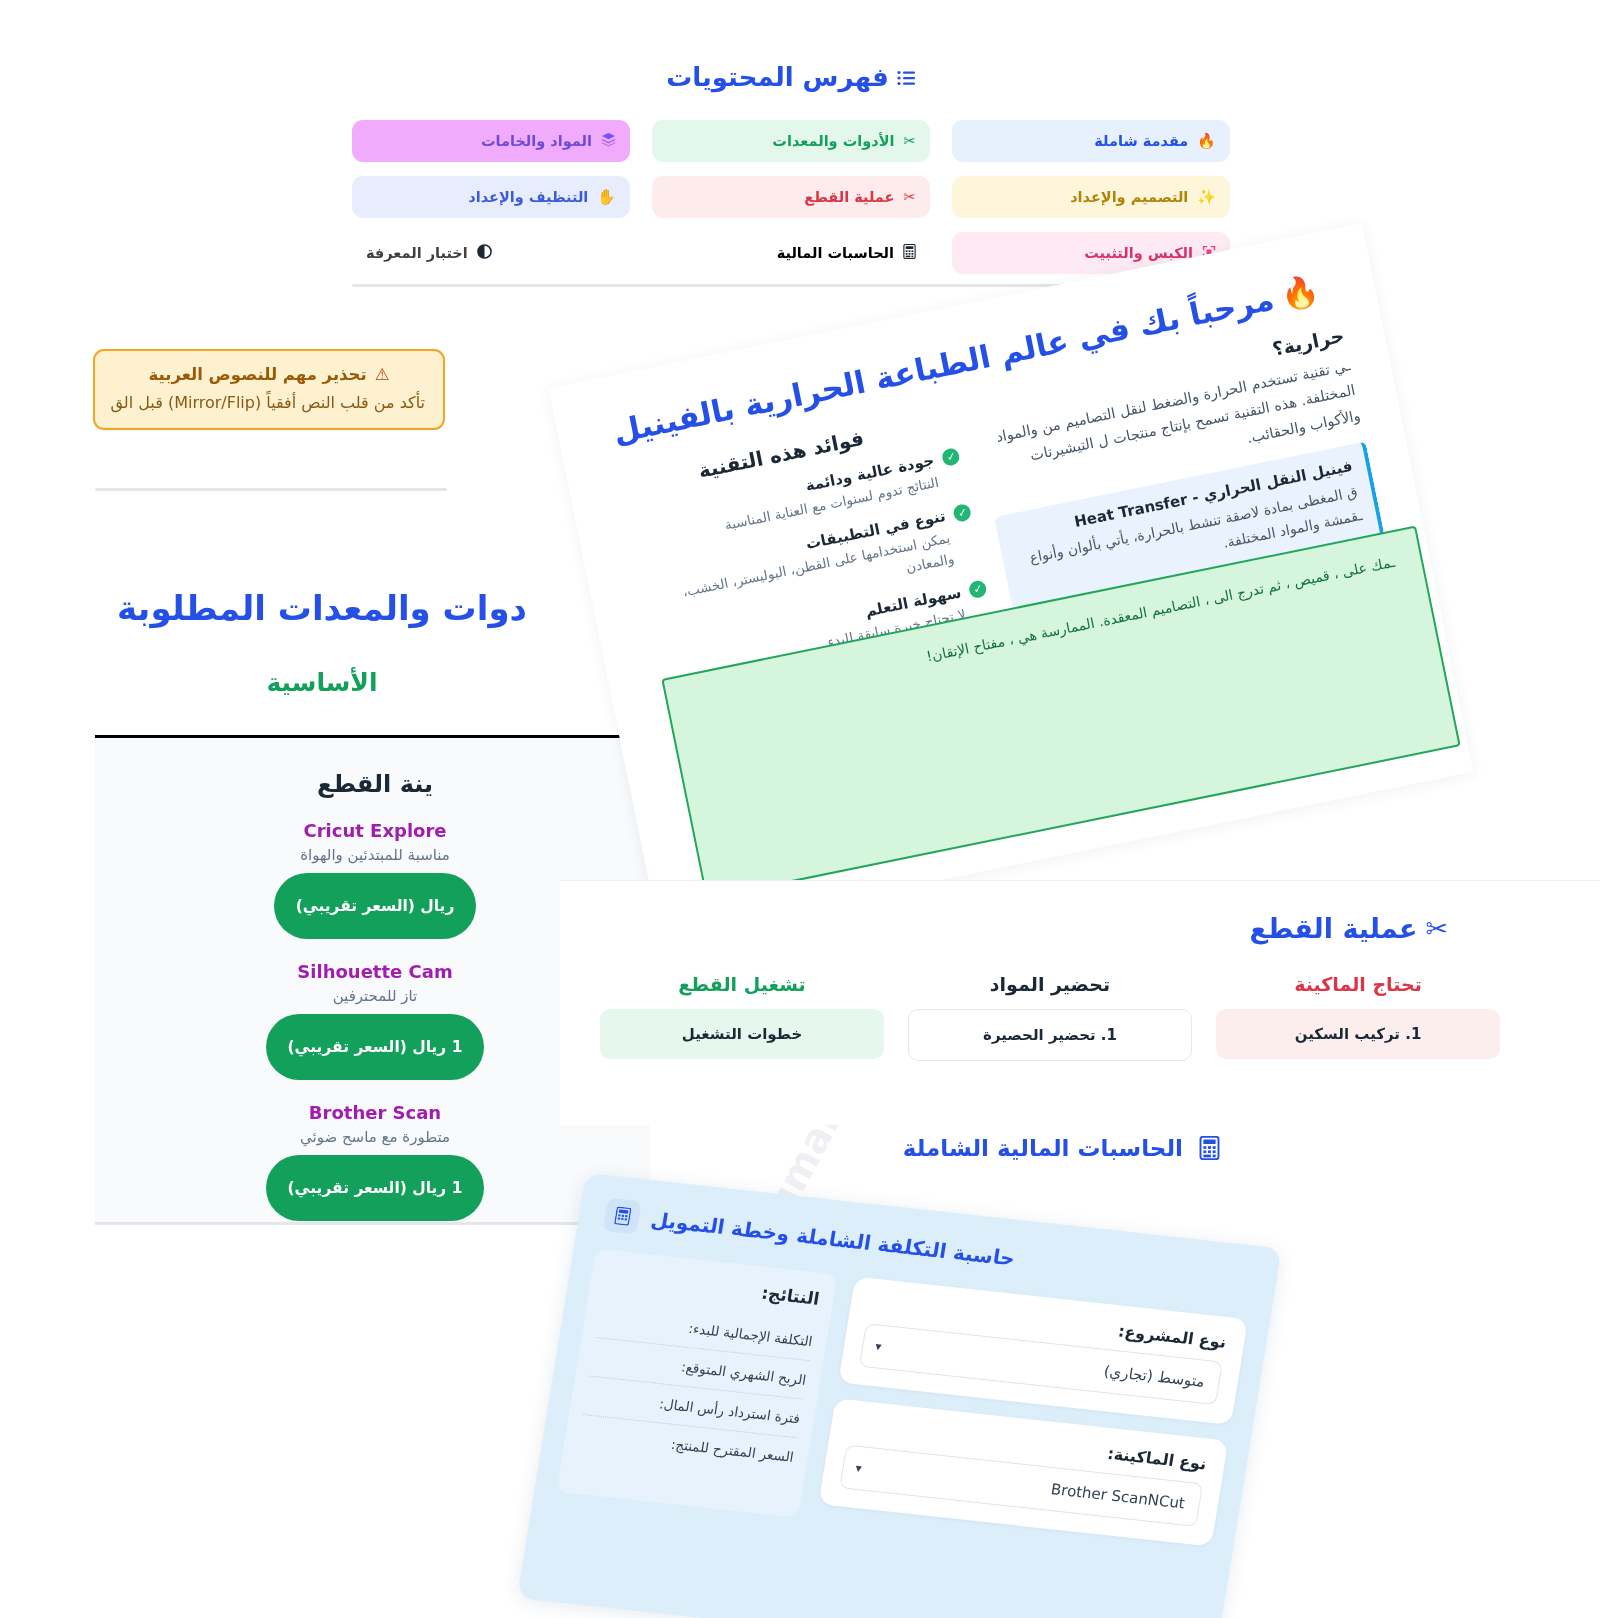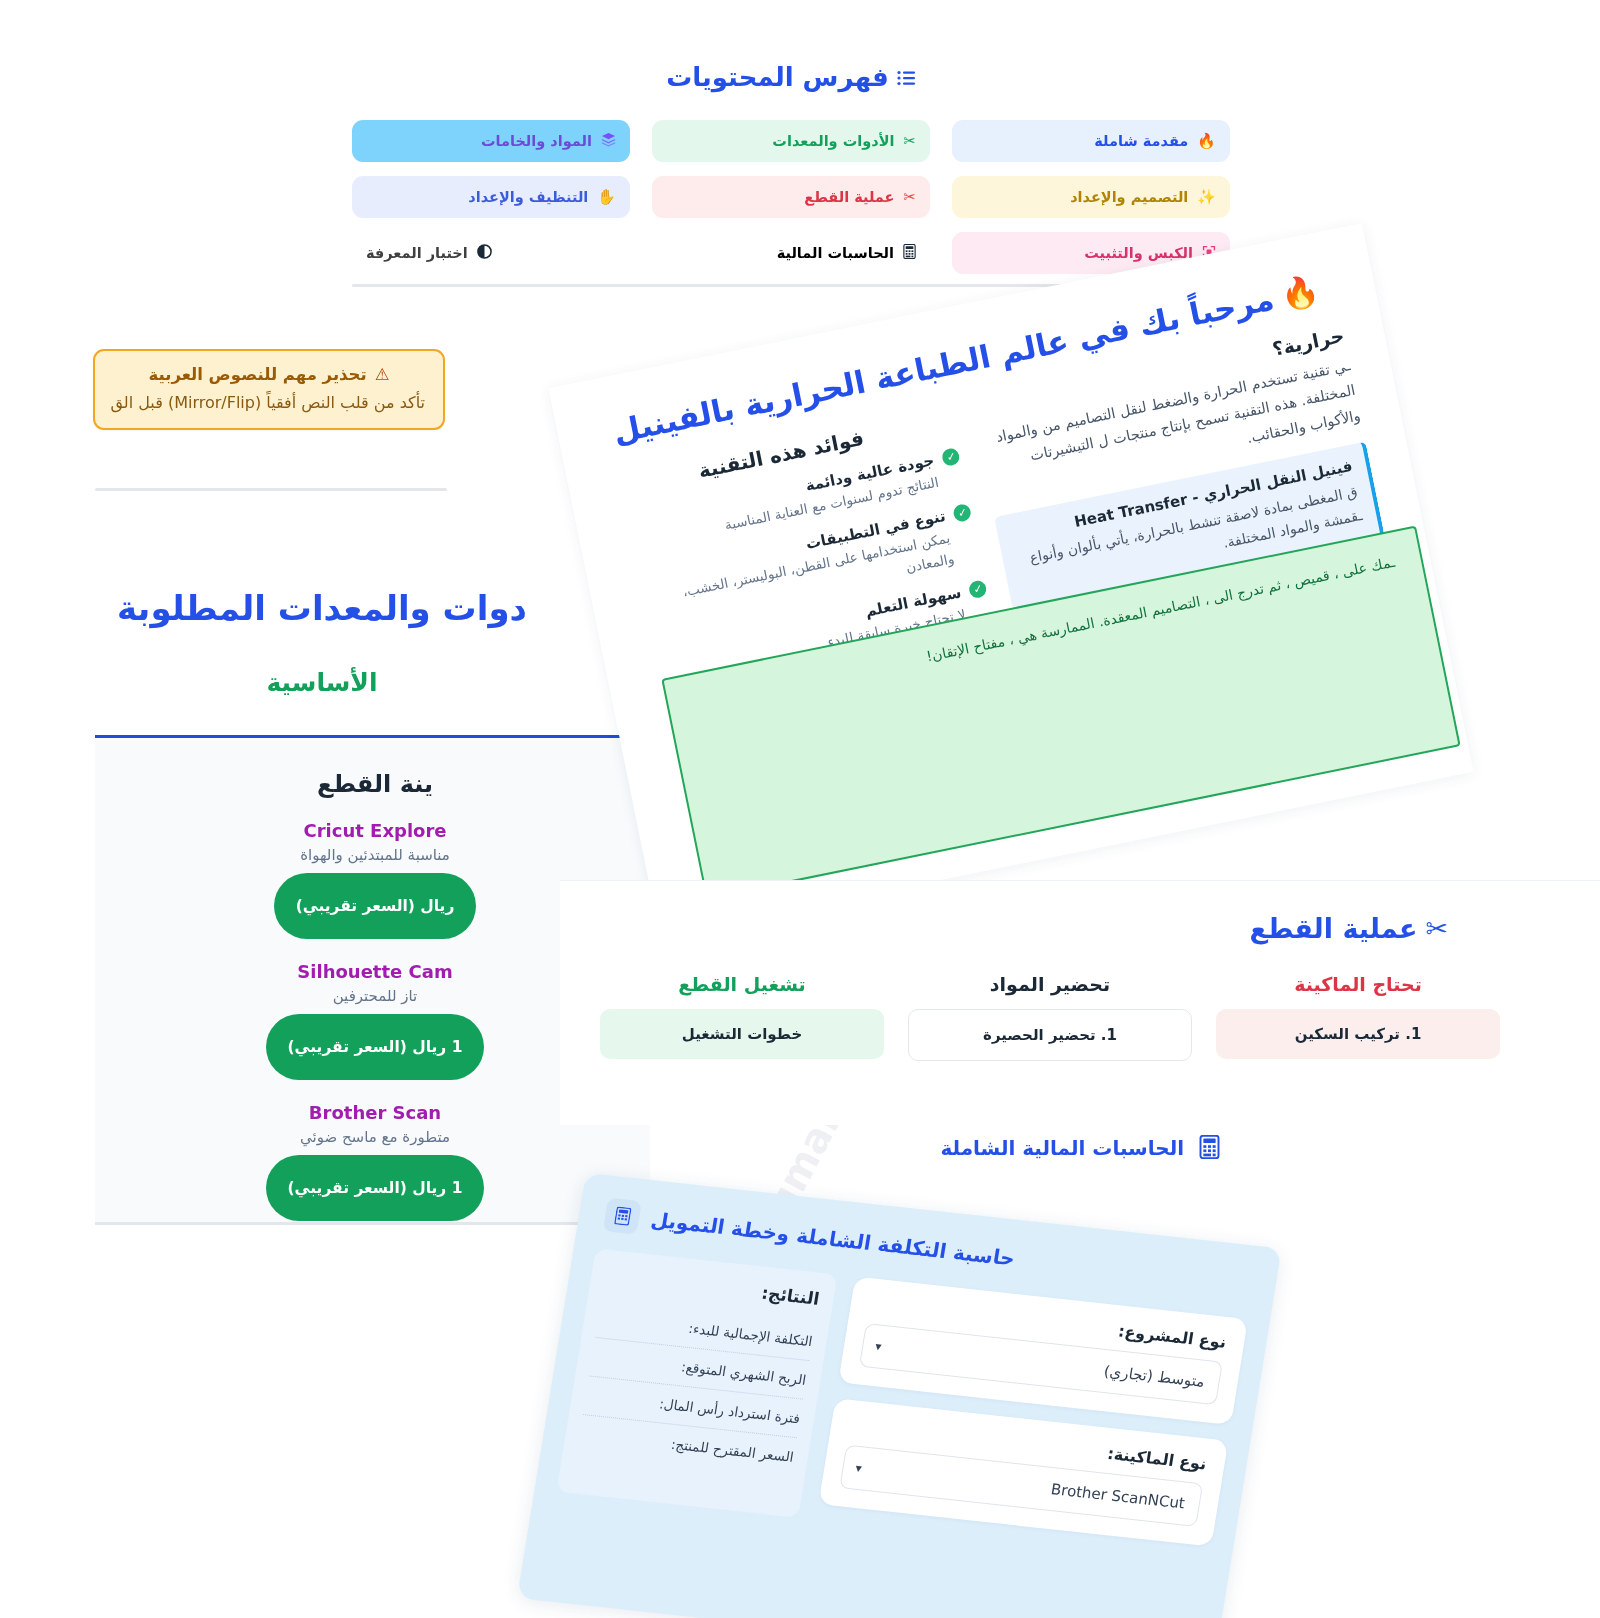--- a/index.html
+++ b/index.html
@@ -72,21 +72,21 @@
     color:#2550e8; font-size: 34px; font-weight: 800; text-align:center;
     white-space: nowrap;
   }
   #tools-h2 {
     position:absolute; right: 48px; top: 148px; width: 560px;
     color:#12a05b; font-size: 25px; font-weight: 800; text-align:center;
     white-space: nowrap;
   }
   #tools-card {
     position:absolute; left: 95px; top: 215px; width: 560px; height: 490px;
-    background:#f8fafc; border-top: 3px solid #1d4ed8;
+    background:#f8fafc; border-top: 3px solid #000000;
     border-bottom: 3px solid #e3e6ea; overflow:hidden;
   }
   #tools-card-title {
     margin-top: 32px; text-align:center; color:#1b2836;
     font-size: 24px; font-weight: 800; white-space:nowrap;
   }
   .machine { margin-top: 22px; text-align:center; }
   .m-name { color:#a21caf; font-size:18px; font-weight:800; white-space:nowrap; }
   .m-desc { color:#64748b; font-size:15px; margin-top:5px; white-space:nowrap; }
   .m-price {
@@ -159,21 +159,21 @@
   .cut-col-h { text-align:center; font-size:19px; font-weight:800; white-space:nowrap; }
   .cut-card {
     margin-top: 14px; border-radius: 10px; padding: 16px 12px;
     font-size: 15px; font-weight: 600; color:#1b2836; text-align:center;
     white-space: nowrap;
   }
 
   
   #fin-h {
     position:absolute; right: 380px; top: 1135px; color:#2550e8;
-    font-size: 20px; font-weight: 800; white-space: nowrap; direction: rtl;
+    font-size: 23px; font-weight: 800; white-space: nowrap; direction: rtl;
   }
   #fin-h .fci { margin-left: 8px; }
   #calc-panel {
     position:absolute; left: 585px; top: 1188px; width: 700px; height: 430px;
     background:#ddeefb; border-radius: 16px; direction: rtl; overflow:hidden;
     transform: rotate(6.2deg) skewX(-3deg); transform-origin: 20% 0%;
     box-shadow: 0 3px 18px rgba(30,60,110,.10);
   }
   #calc-head {
     display:flex; align-items:center; justify-content:flex-end;
@@ -238,21 +238,21 @@
     <div id="toc-grid">
 
       <div class="toc-item" style="background:#e7f0fd; color:#2550e8; order:1;">
         <span class="toc-ico" style="color:#2550e8;">🔥</span>
         <span class="lbl">مقدمة شاملة</span>
       </div>
       <div class="toc-item" style="background:#e4f7ed; color:#12a05b; order:2;">
         <span class="toc-ico" style="color:#12a05b;">✂</span>
         <span class="lbl">الأدوات والمعدات</span>
       </div>
-      <div class="toc-item" style="background:#7dd3fc; color:#6d4bd8; order:3;">
+      <div class="toc-item" style="background:#f0abfc; color:#6d4bd8; order:3;">
         <span class="toc-ico">
           <svg width="15" height="15" viewBox="0 0 16 16">
               <g fill="#7c4dff">
             <path d="M8 1 15 4.3 8 7.6 1 4.3z"></path>
                 <path d="M1 7.4 8 10.7 15 7.4l0 1.5L8 12.2 1 8.9z" opacity=".8"></path>
             <path d="M1 10.8 8 14.1 15 10.8l0 1.4L8 15.5 1 12.2z" opacity=".6"></path>
           </g>
             </svg>
         </span>
         <span class="lbl">المواد والخامات</span>

